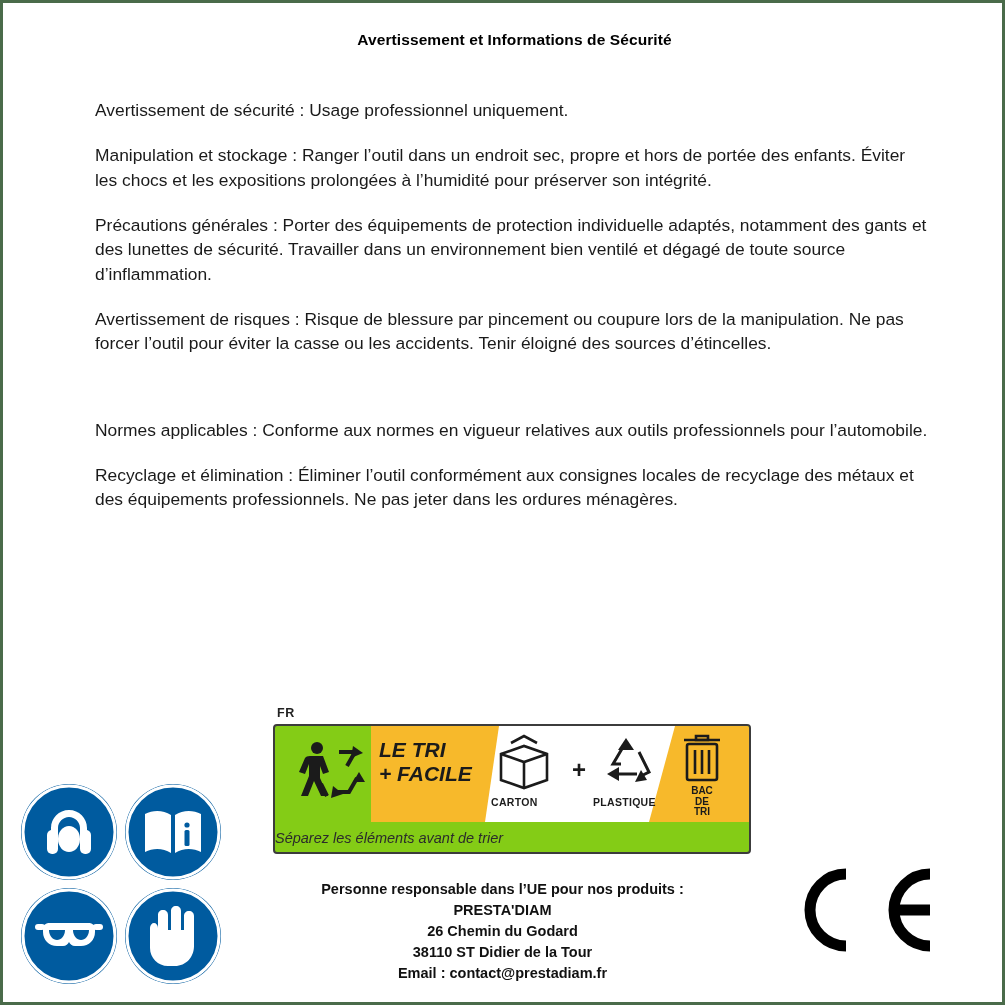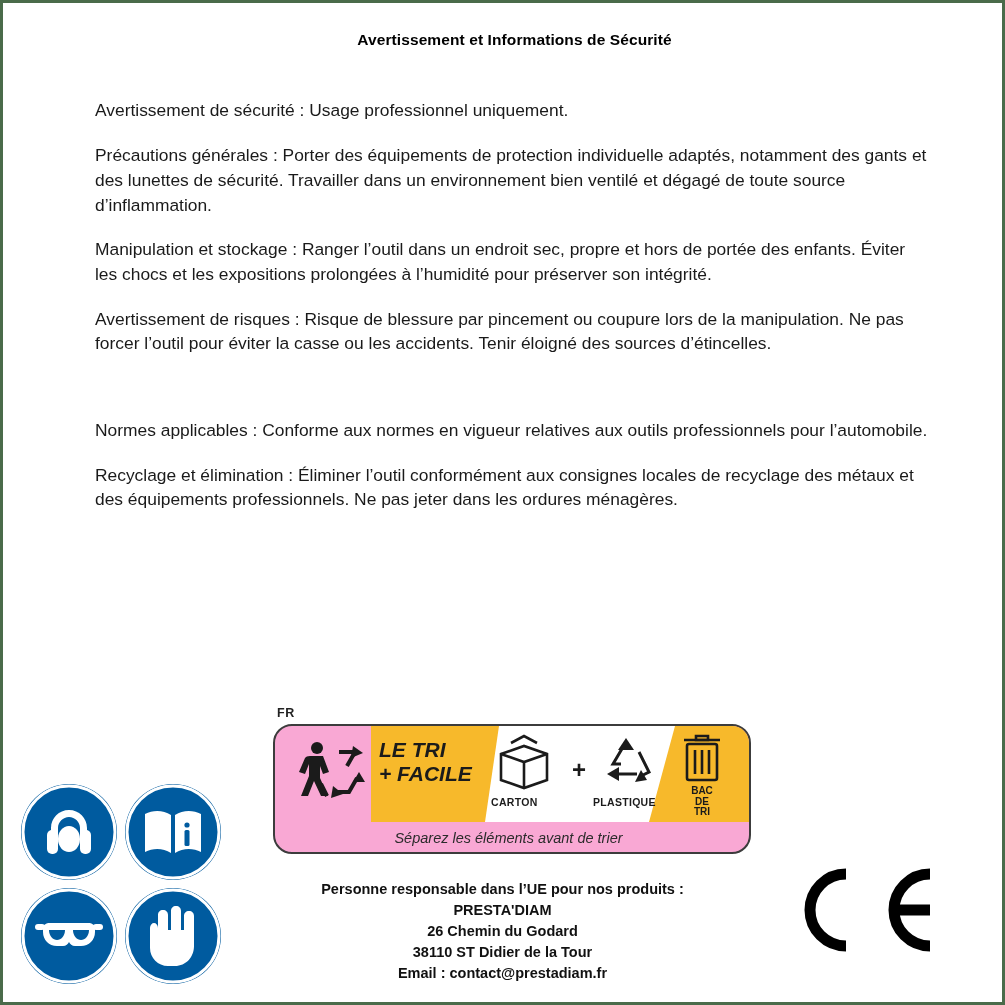--- a/index.html
+++ b/index.html
@@ -87,22 +87,22 @@
     left: 4px;
     font-size: 12.5px;
     font-weight: bold;
     color: #222;
     letter-spacing: 0.5px;
   }
   .tri-box {
     position: absolute;
     inset: 0;
     border: 2px solid #3c3c3c;
-    border-radius: 19px;
-    background: #f9a8d4;
+    border-radius: 4px;
+    background: #84cc16;
     overflow: hidden;
   }
   .tri-yellow {
     position: absolute;
     left: 96px;
     top: 0;
     right: 0;
     height: 96px;
     background: #f7b92b;
   }
@@ -172,21 +172,21 @@
     font-weight: bold;
     color: #1b1b1b;
     line-height: 1.05;
     margin-top: -2px;
   }
   .tri-footer {
     position: absolute;
     left: 0; right: 7px;
     top: 96px;
     height: 32px;
-    text-align: center;
+    text-align: left;
     font-size: 14.5px;
     font-style: italic;
     color: #2b2b2b;
     line-height: 32px;
   }
   .responsible {
     position: absolute;
     left: 0;
     right: 0;
     bottom: 18px;
@@ -207,22 +207,22 @@
 </style>
 </head>
 <body>
 
 <div class="page">
 
   <div class="doc-title">Avertissement et Informations de Sécurité</div>
 
   <div class="body-text">
     <p class="para">Avertissement de sécurité : Usage professionnel uniquement.</p>
+    <p class="para">Manipulation et stockage : Ranger l’outil dans un endroit sec, propre et hors de portée des enfants. Éviter les chocs et les expositions prolongées à l’humidité pour préserver son intégrité.</p>
     <p class="para">Précautions générales : Porter des équipements de protection individuelle adaptés, notamment des gants et des lunettes de sécurité. Travailler dans un environnement bien ventilé et dégagé de toute source d’inflammation.</p>
-    <p class="para">Manipulation et stockage : Ranger l’outil dans un endroit sec, propre et hors de portée des enfants. Éviter les chocs et les expositions prolongées à l’humidité pour préserver son intégrité.</p>
     <p class="para gap-after">Avertissement de risques : Risque de blessure par pincement ou coupure lors de la manipulation. Ne pas forcer l’outil pour éviter la casse ou les accidents. Tenir éloigné des sources d’étincelles.</p>
     <p class="para">Normes applicables : Conforme aux normes en vigueur relatives aux outils professionnels pour l’automobile.</p>
     <p class="para">Recyclage et élimination : Éliminer l’outil conformément aux consignes locales de recyclage des métaux et des équipements professionnels. Ne pas jeter dans les ordures ménagères.</p>
   </div>
 
   <div class="bottom">
 
     <div class="pictograms">
 
       <div class="picto">

